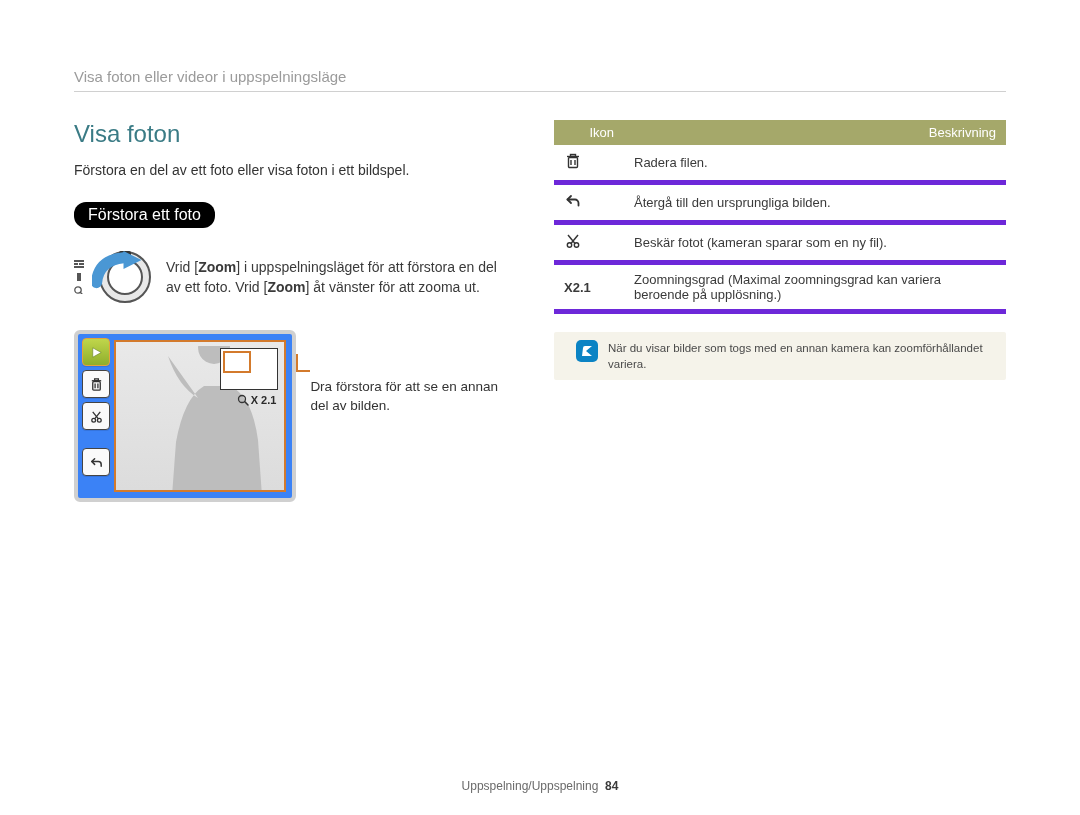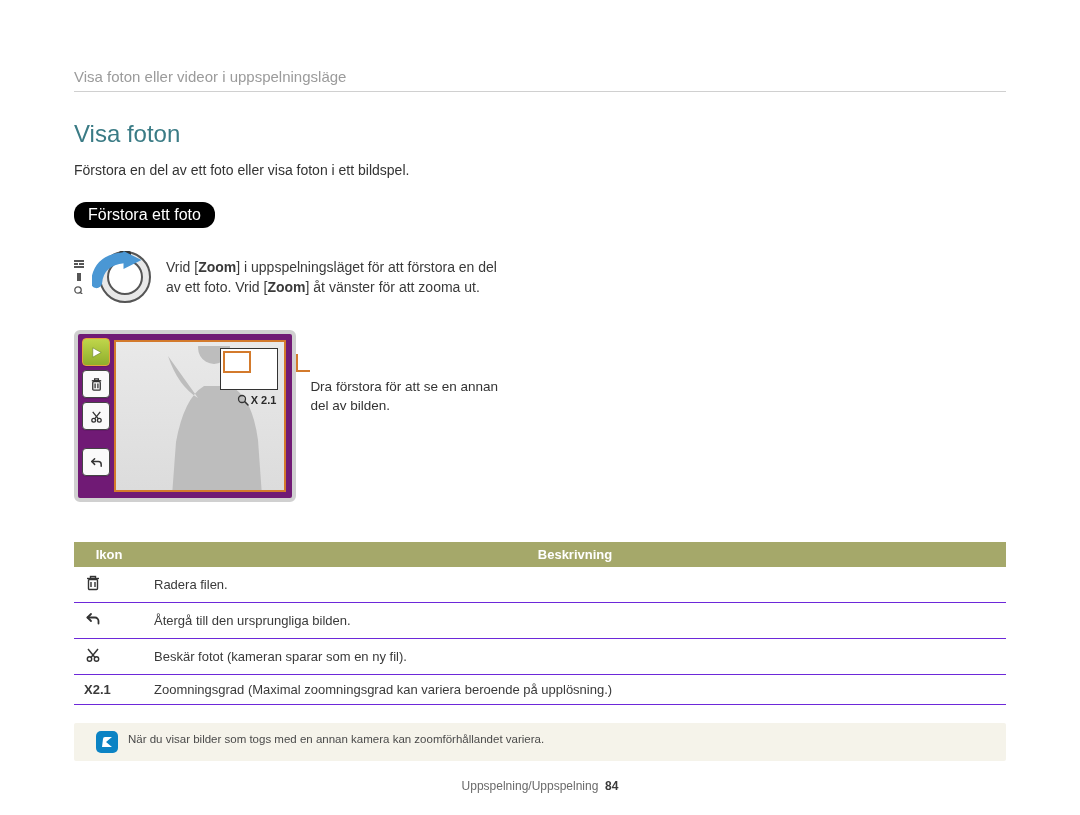--- a/index.html
+++ b/index.html
@@ -34,21 +34,20 @@
     margin-bottom: 28px;
   }
   .header-title {
     color: var(--light-gray);
     font-size: 15px;
     font-weight: 300;
   }
   .columns {
     display: flex;
     gap: 40px;
-    flex-direction: column;
   }
   .col-left { width: 440px; }
   .col-right { flex: 1; }
 
   .h2 {
     color: var(--teal);
     font-size: 24px;
     font-weight: 400;
     margin: 0 0 14px 0;
   }
@@ -98,21 +97,21 @@
   .zoom-instruction b { font-weight: bold; }
 
   
   .screen-row {
     display: flex;
     gap: 14px;
   }
   .screen {
     width: 280px;
     height: 172px;
-    background: #701a75;
+    background: #3b82f6;
     border: 4px solid #d0d0d0;
     border-radius: 6px;
     position: relative;
     box-sizing: border-box;
     padding-left: 40px;
   }
   .screen-inner {
     position: absolute;
     left: 36px; top: 6px;
     right: 6px; bottom: 6px;
@@ -203,28 +202,28 @@
 
   
   table.icon-table {
     width: 100%;
     border-collapse: collapse;
     font-size: 13px;
   }
   table.icon-table th {
     background: var(--olive);
     color: #fff;
-    font-weight: 700;
-    text-align: center;
+    font-weight: 400;
+    text-align: right;
     padding: 5px 10px;
   }
   table.icon-table th:first-child { width: 50px; }
   table.icon-table td {
     padding: 7px 10px;
-    border-bottom: 1px solid #6d28d9;
+    border-bottom: 5px solid #6d28d9;
     vertical-align: middle;
   }
   table.icon-table td.ic { text-align: left; }
   table.icon-table td.ic svg { width: 18px; height: 18px; }
   .zoom-ratio-label { font-weight: bold; font-size: 13px; }
 
   .note-box {
     margin-top: 18px;
     background: var(--beige);
     border-radius: 2px;

